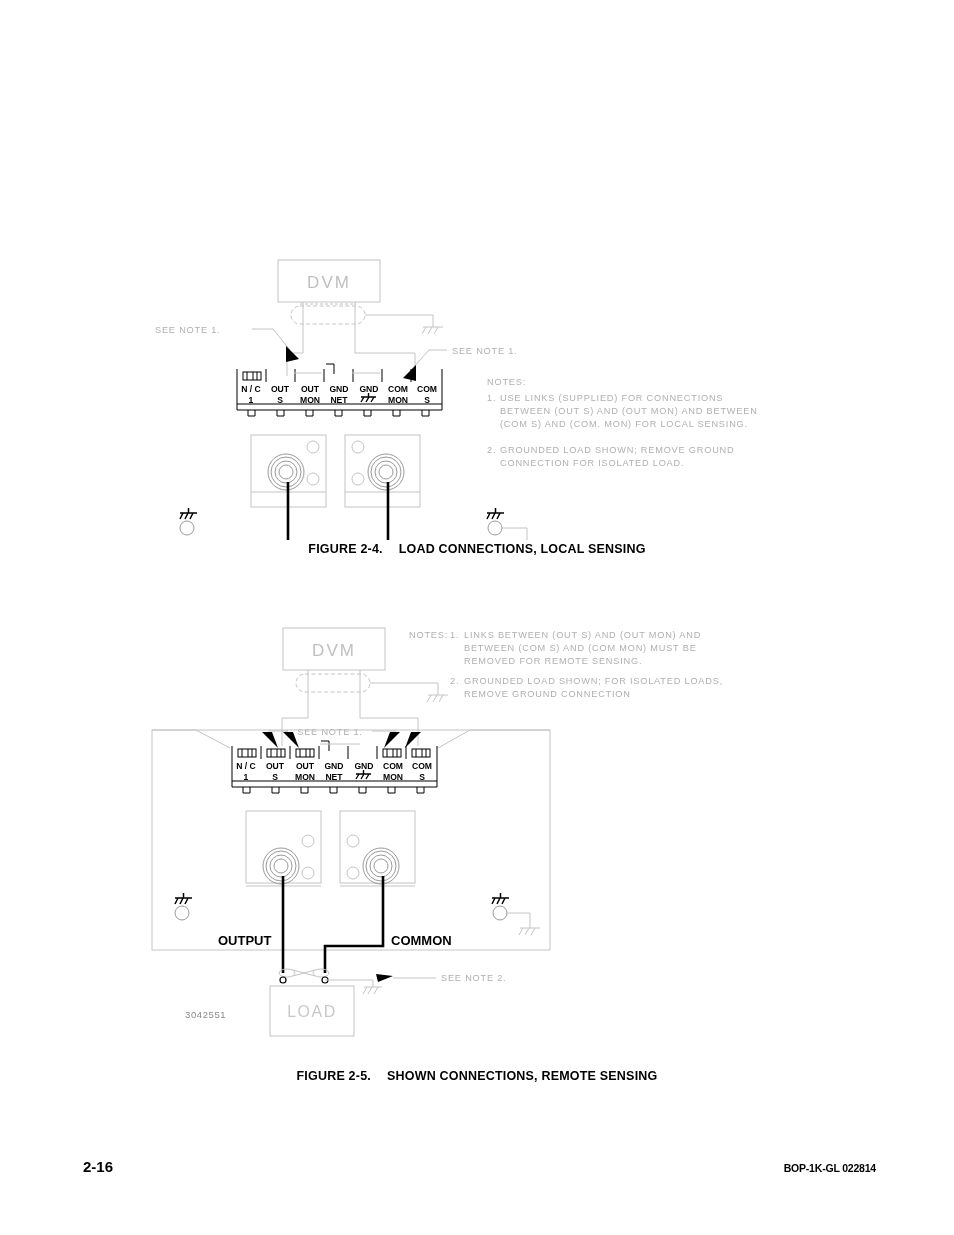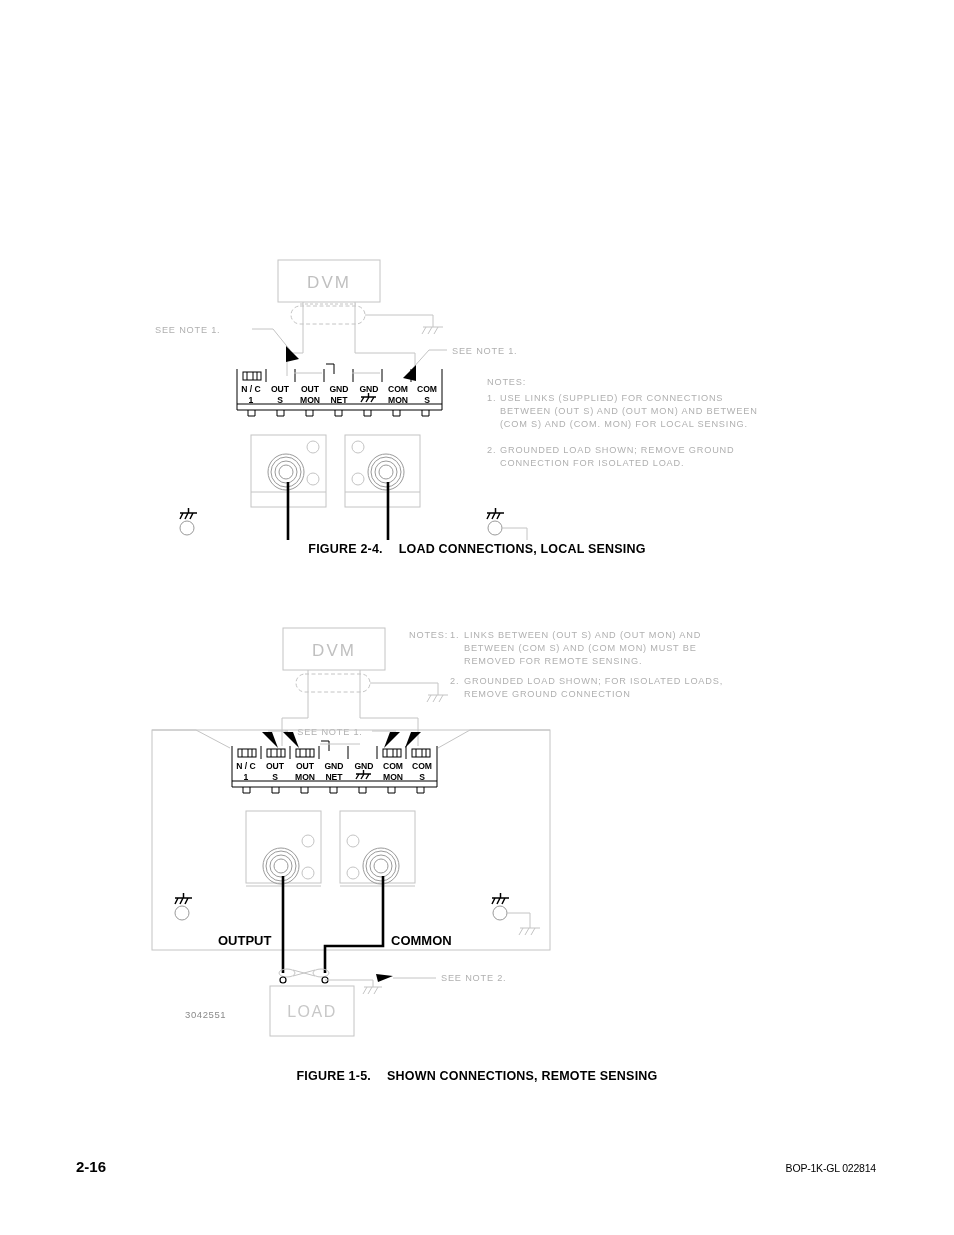--- a/index.html
+++ b/index.html
@@ -43,31 +43,31 @@
 
   .footer {
     position: absolute;
     left: 0;
     top: 1158px;
     width: 954px;
     height: 24px;
   }
   .footer-page-no {
     position: absolute;
-    left: 76px;
+    left: 83px;
     top: 0;
     font-size: 15px;
     font-weight: bold;
   }
   .footer-doc-id {
     position: absolute;
     right: 78px;
     top: 4px;
     font-size: 10.5px;
-    font-weight: normal;
+    font-weight: bold;
     letter-spacing: -0.2px;
   }
 
   svg text { font-family: "Liberation Sans", sans-serif; }
   .lt { fill: #b3b3b3; }
   .note-txt { font-size: 9.2px; fill: #b0b0b0; letter-spacing: 0.8px; }
   .term-txt { font-size: 8.6px; fill: #000; font-weight: bold; }
   .big-txt  { font-size: 13px; fill: #000; font-weight: bold; }
   .dvm-txt  { font-size: 17px; fill: #c0c0c0; letter-spacing: 2px; }
   .load-txt { font-size: 16px; fill: #c8c8c8; letter-spacing: 1.5px; }
@@ -431,21 +431,21 @@
         <text x="464" y="46" class="note-txt">REMOVED FOR REMOTE SENSING.</text>
 
         <text x="450" y="66" class="note-txt">2.</text>
         <text x="464" y="66" class="note-txt">GROUNDED LOAD SHOWN; FOR ISOLATED LOADS,</text>
         <text x="464" y="79" class="note-txt">REMOVE GROUND CONNECTION</text>
       </g>
     </svg>
   </div>
 
   <div class="fig-caption" id="caption-2">
-    <span class="cap-num">FIGURE 1-5.</span><span>SHOWN CONNECTIONS, REMOTE SENSING</span>
+    <span class="cap-num">FIGURE 2-5.</span><span>SHOWN CONNECTIONS, REMOTE SENSING</span>
   </div>
 
   <div class="footer">
     <div class="footer-page-no">2-16</div>
     <div class="footer-doc-id">BOP-1K-GL 022814</div>
   </div>
 
 </div>
 
 </body></html>

